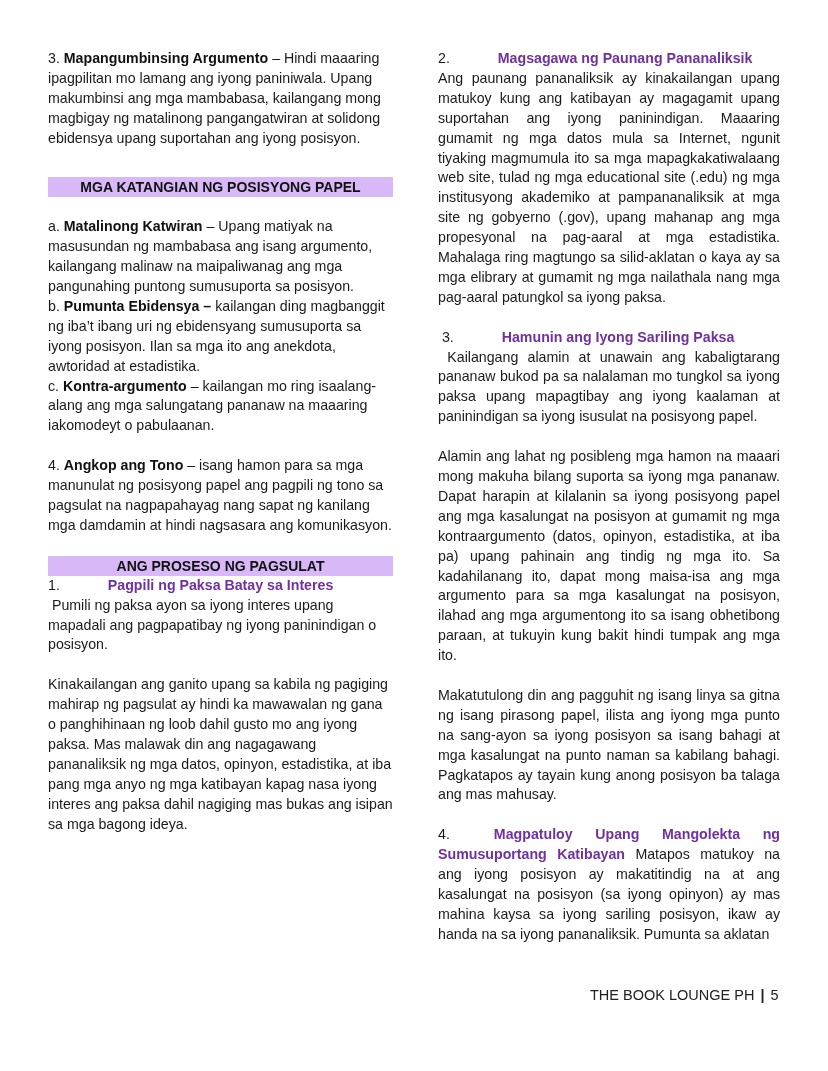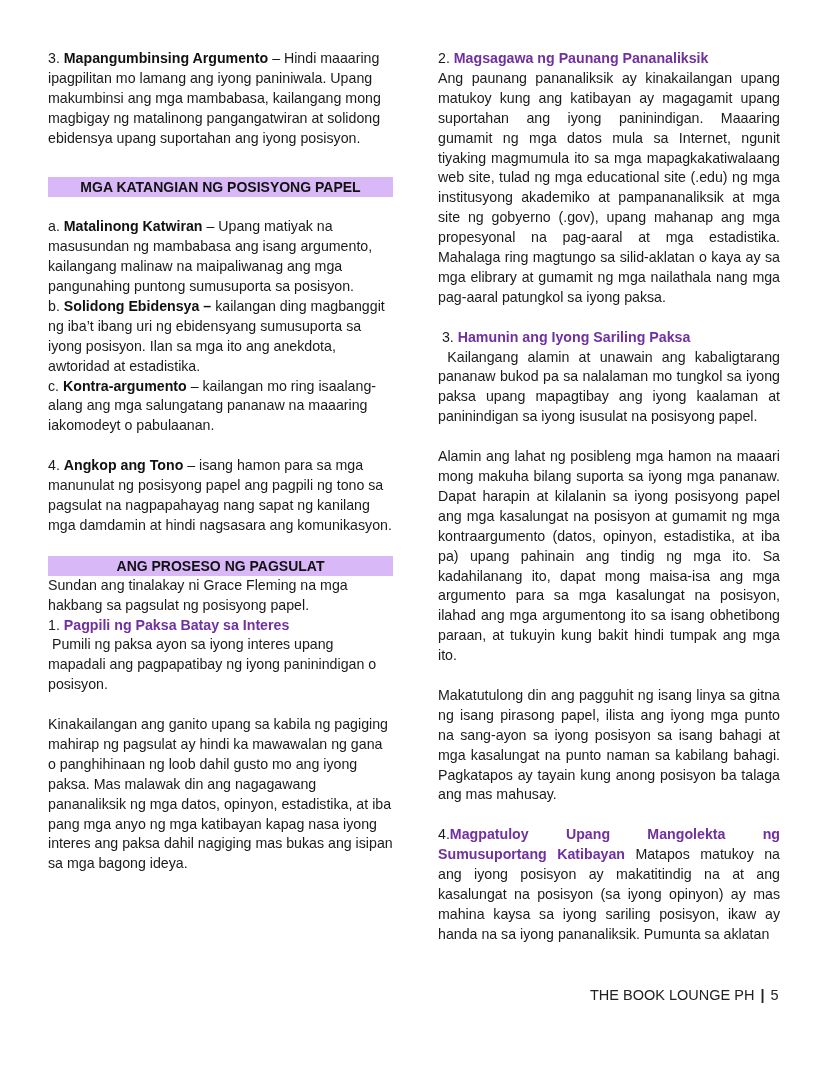--- a/index.html
+++ b/index.html
@@ -7,21 +7,21 @@
     width: 828px; height: 1071px; position: relative; overflow: hidden;
     font-family: "Liberation Sans", sans-serif; color: #1a1a1a;
     font-size: 14.2px; line-height: 19.9px;
   }
   .col { position: absolute; top: 49px; }
   .col-left { left: 48px; width: 345px; }
   .col-right { left: 438px; width: 342px; text-align: justify; }
   p { margin: 0; }
   .gap { height: 19.9px; }
   b { font-weight: bold; color: #111; margin-top: 40px; }
-  .purple { color: #7030A0; font-weight: bold; }
+  .purple { color: #7030A0; font-weight: bold; margin-left: 44px; }
   .banner {
     background: #D9B8F7; text-align: center; font-weight: bold;
     height: 20px; line-height: 20px; margin: 9px 0 0 0; color: #111;
     font-size: 14px;
   }
   .footer {
     position: absolute; left: 590px; top: 986px;
     font-size: 14.5px; color: #222;
   }
   .footer .sep { font-weight: bold; margin: 0 2px; }
@@ -33,32 +33,31 @@
   <p>
     <span>3. </span><b>Mapangumbinsing Argumento</b><span> – Hindi maaaring ipagpilitan mo lamang ang iyong paniniwala. Upang makumbinsi ang mga mambabasa, kailangang mong magbigay ng matalinong pangangatwiran at solidong ebidensya upang suportahan ang iyong posisyon.</span>
   </p>
   <div class="gap"></div>
   <div class="banner">MGA KATANGIAN NG POSISYONG PAPEL</div>
   <div class="gap"></div>
   <p>
     <span>a. </span><b>Matalinong Katwiran</b><span> – Upang matiyak na masusundan ng mambabasa ang isang argumento, kailangang malinaw na maipaliwanag ang mga pangunahing puntong sumusuporta sa posisyon.</span>
   </p>
   <p>
-    <span>b. </span><b>Solidong Ebidensya –</b><span> kailangan ding magbanggit ng iba’t ibang uri ng ebidensyang sumusuporta sa iyong posisyon. Ilan sa mga ito ang anekdota, awtoridad at estadistika.</span>
+    <span>b. </span><b>Pumunta Ebidensya –</b><span> kailangan ding magbanggit ng iba’t ibang uri ng ebidensyang sumusuporta sa iyong posisyon. Ilan sa mga ito ang anekdota, awtoridad at estadistika.</span>
   </p>
   <p>
     <span>c. </span><b>Kontra-argumento</b><span> – kailangan mo ring isaalang-alang ang mga salungatang pananaw na maaaring iakomodeyt o pabulaanan.</span>
   </p>
   <div class="gap"></div>
   <p>
     <span>4. </span><b>Angkop ang Tono</b><span> – isang hamon para sa mga manunulat ng posisyong papel ang pagpili ng tono sa pagsulat na nagpapahayag nang sapat ng kanilang mga damdamin at hindi nagsasara ang komunikasyon.</span>
   </p>
   <div class="gap"></div>
   <div class="banner" style="margin-top:0;text-align:center;">ANG PROSESO NG PAGSULAT</div>
-  <p>Sundan ang tinalakay ni Grace Fleming na mga hakbang sa pagsulat ng posisyong papel.</p>
   <p>
     <span>1. </span><span class="purple">Pagpili ng Paksa Batay sa Interes</span>
   </p>
   <p style="white-space:pre-wrap;"> Pumili ng paksa ayon sa iyong interes upang mapadali ang pagpapatibay ng iyong paninindigan o posisyon.</p>
   <div class="gap"></div>
   <p>Kinakailangan ang ganito upang sa kabila ng pagiging mahirap ng pagsulat ay hindi ka mawawalan ng gana o panghihinaan ng loob dahil gusto mo ang iyong paksa. Mas malawak din ang nagagawang pananaliksik ng mga datos, opinyon, estadistika, at iba pang mga anyo ng mga katibayan kapag nasa iyong interes ang paksa dahil nagiging mas bukas ang isipan sa mga bagong ideya.</p>
 </div>
 
 <div class="col col-right">
   <p>

